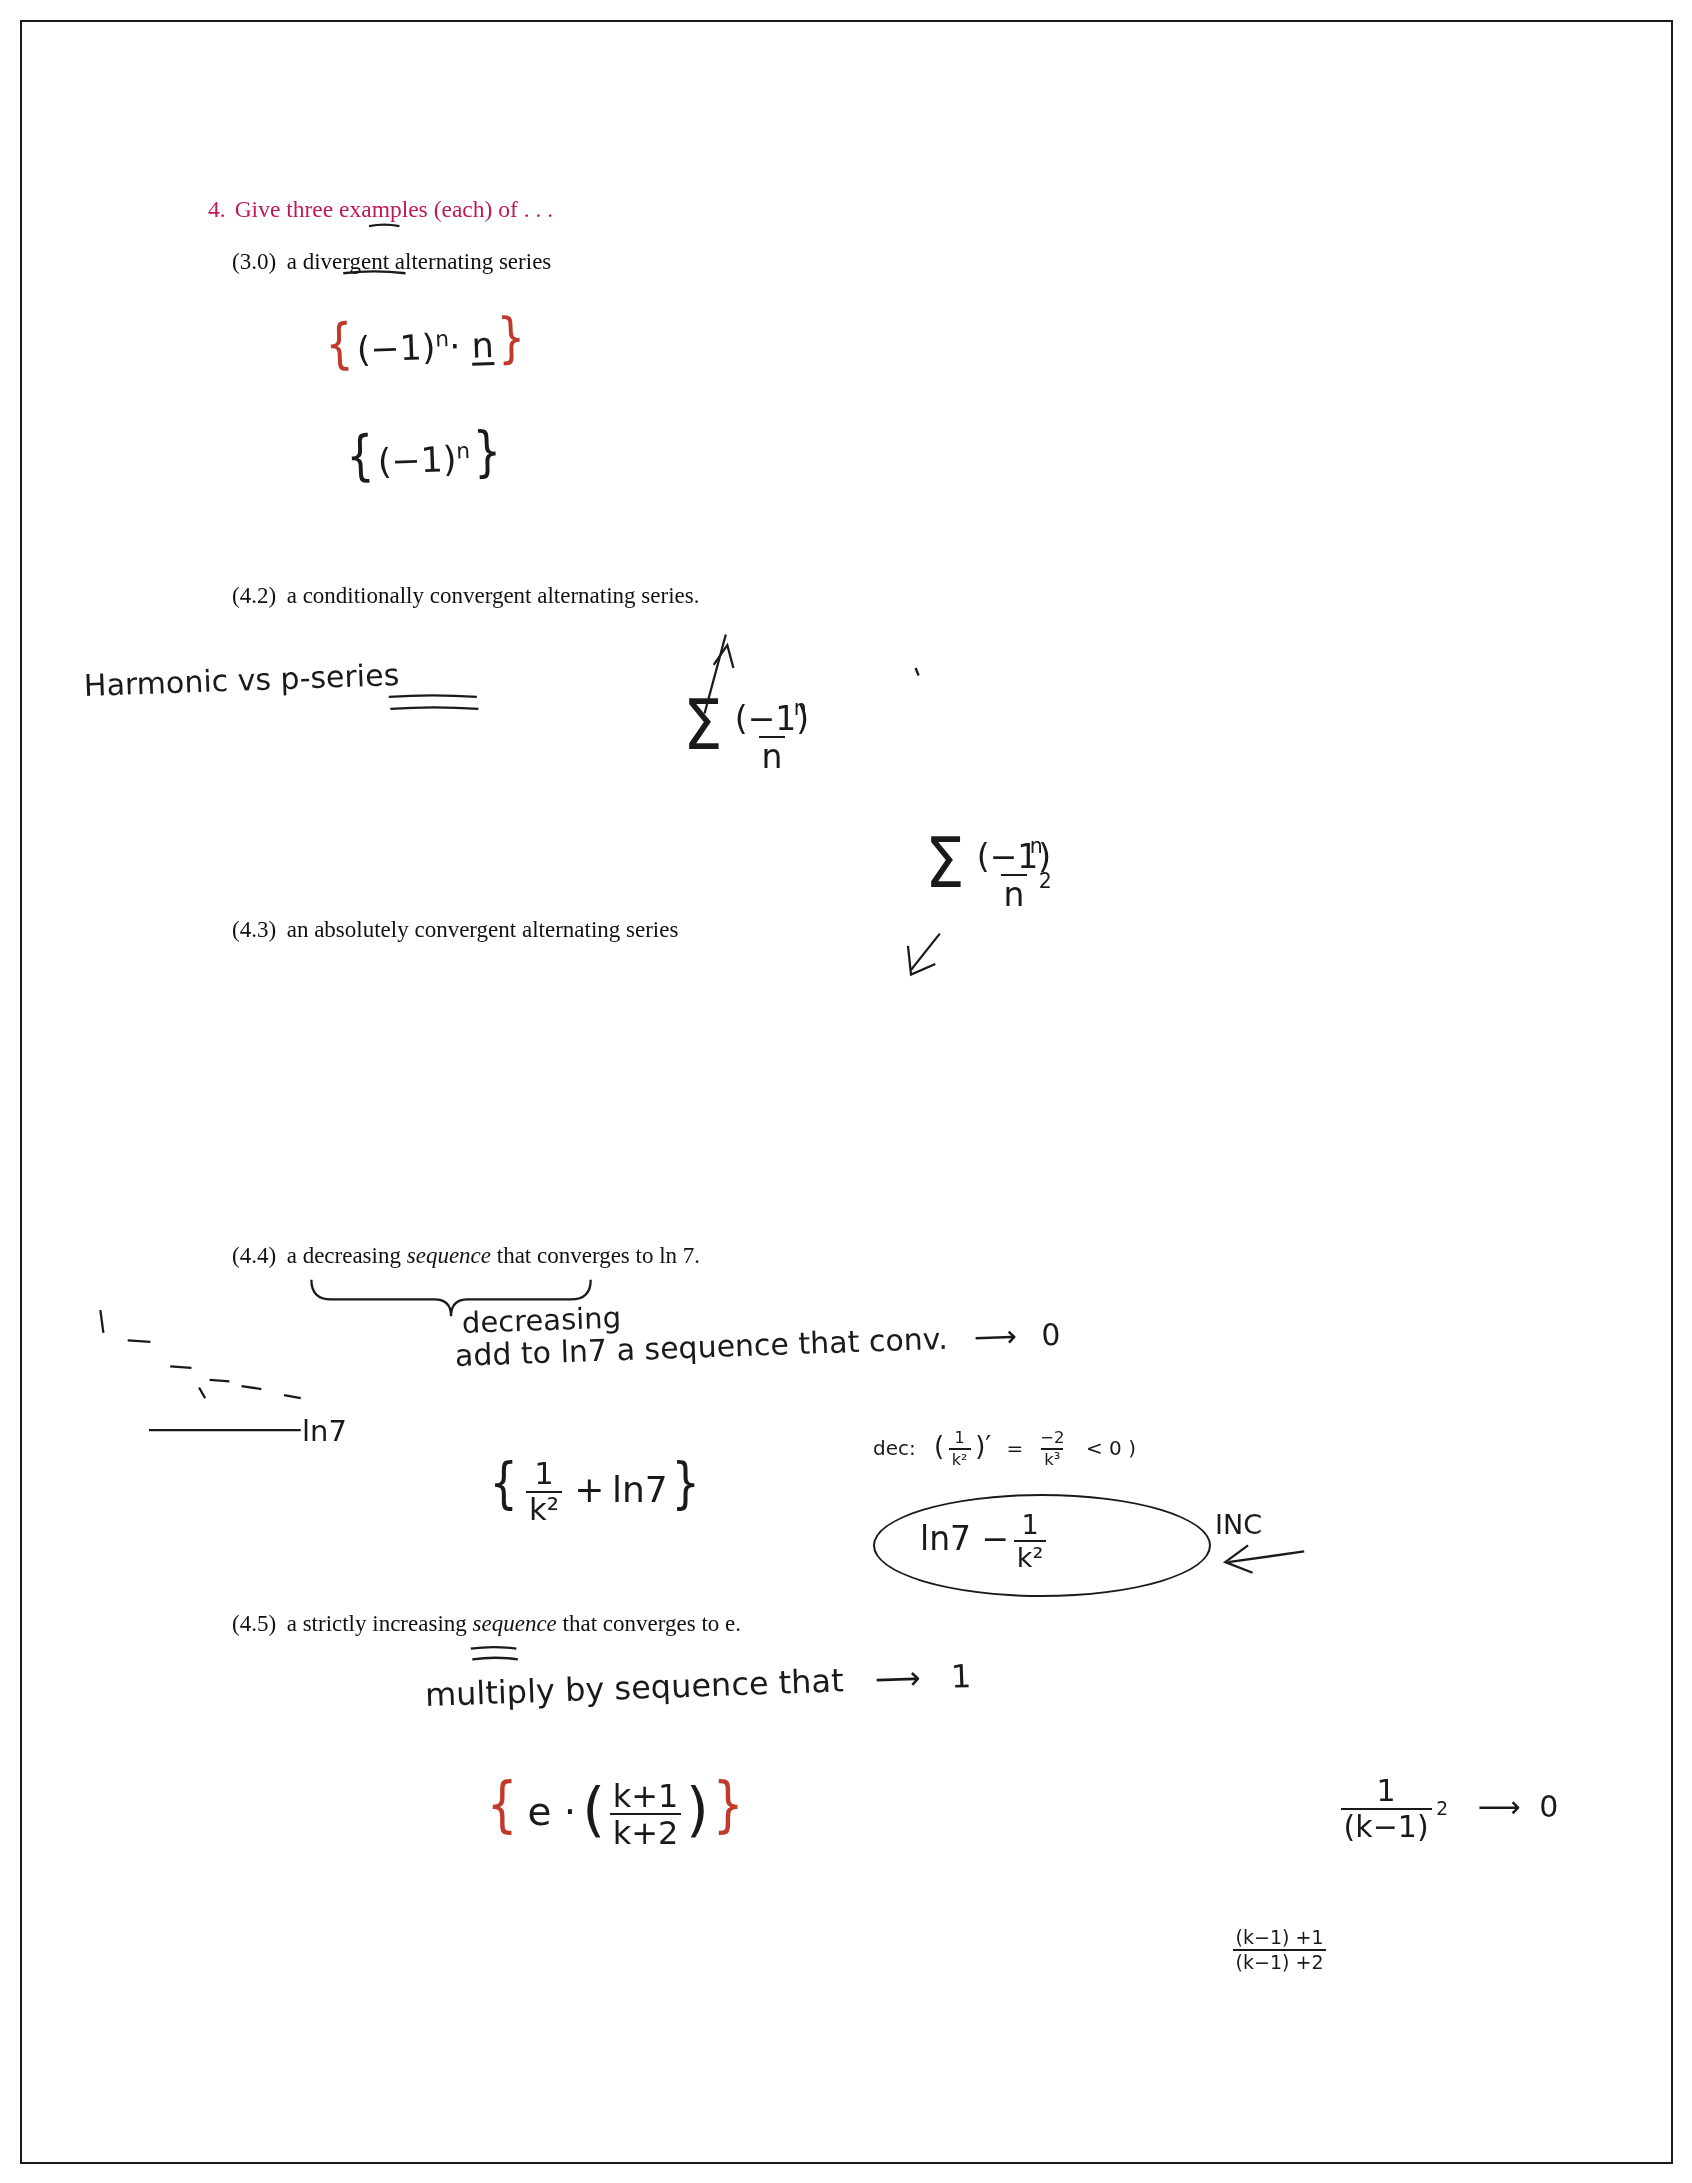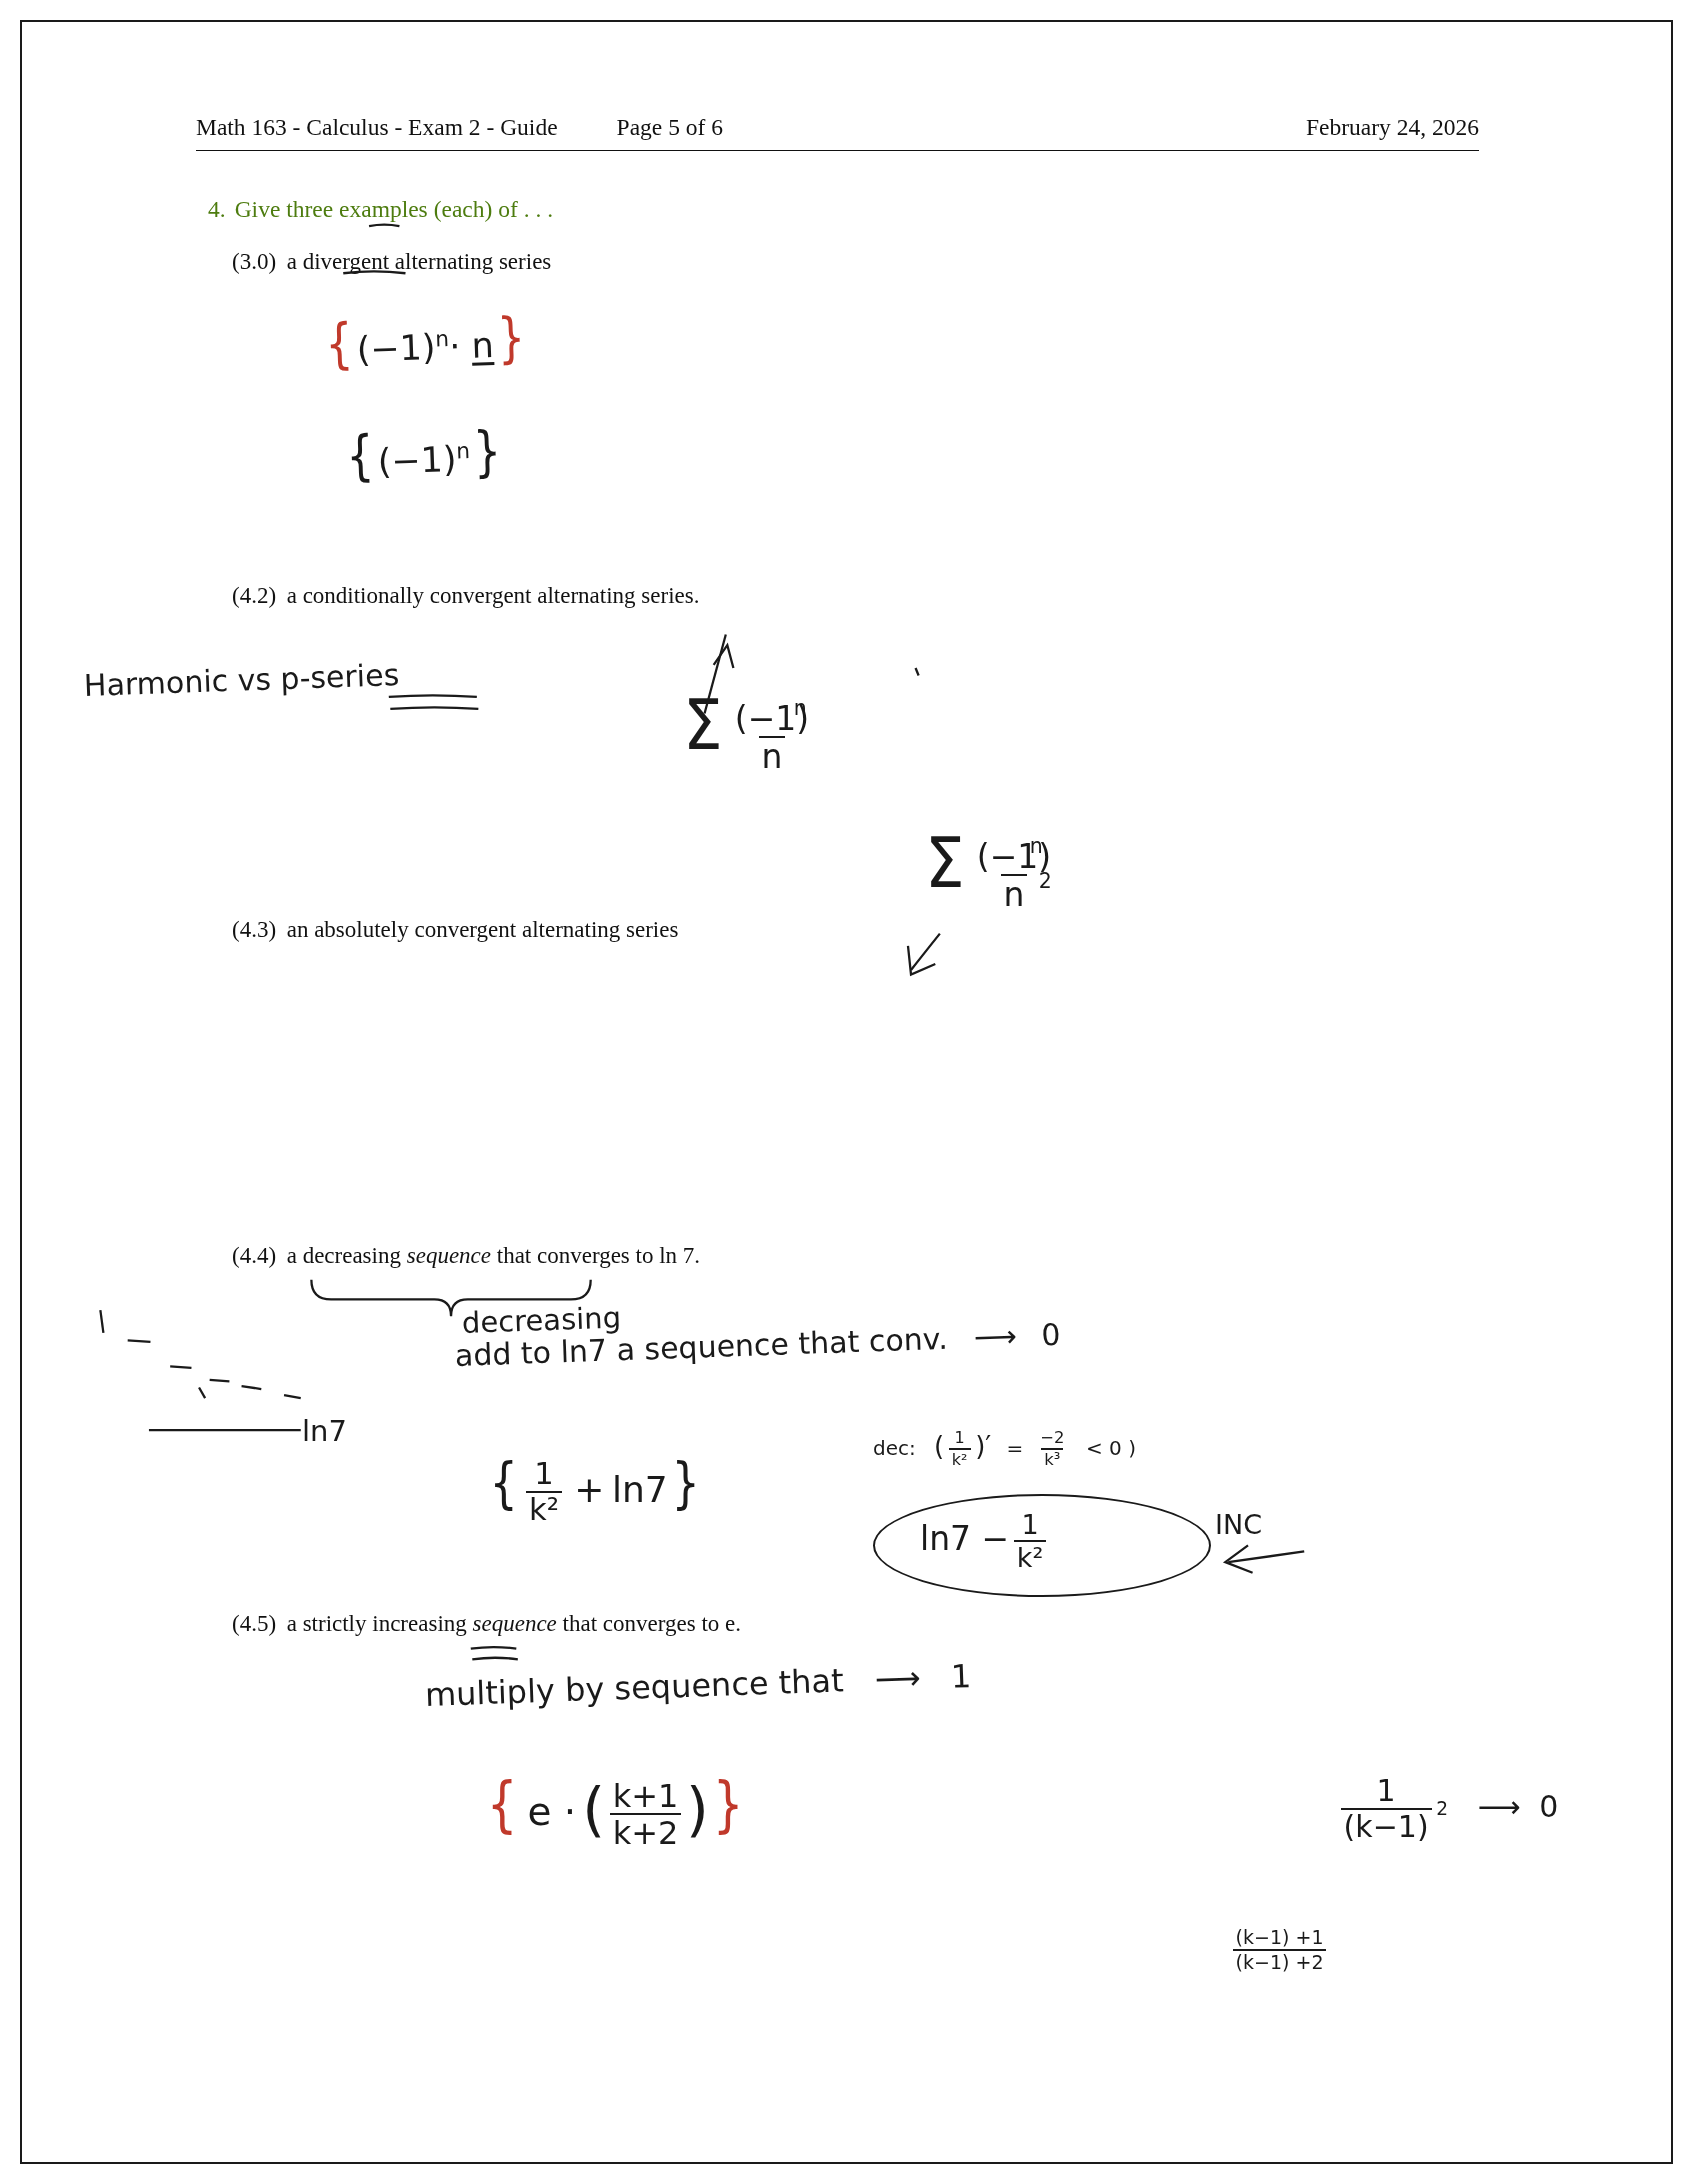--- a/index.html
+++ b/index.html
@@ -43,21 +43,21 @@
   .header .h-course { white-space: nowrap; }
   .header .h-page { margin-left: 59px; white-space: nowrap; }
   .header .h-date { margin-left: auto; white-space: nowrap; }
 
   
   .q-main {
     position: absolute;
     left: 208px;
     top: 196px;
     font-size: 23.5px;
-    color: #4d7c0f;
+    color: #be185d;
   }
   .q-main .num { margin-right: 9px; }
 
   .sub {
     position: absolute;
     font-size: 23px;
     color: #111;
     white-space: nowrap;
   }
   .sub .lbl { margin-right: 10.6px; }
@@ -119,25 +119,20 @@
     height: 2183px;
     pointer-events: none;
   }
 </style>
 </head>
 <body>
 
 <div class="page">
   <div class="sheet-border"></div>
 
-  <div class="header">
-    <span class="h-course">Math 163 - Calculus - Exam 2 - Guide</span>
-    <span class="h-page">Page 5 of 6</span>
-    <span class="h-date">February 24, 2026</span>
-  </div>
 
   <div class="q-main">
     <span class="num">4.</span><span>Give three examples (each) of . . .</span>
   </div>
 
   <div class="sub" id="sub41">
     <span class="lbl">(3.0)</span><span>a divergent alternating series</span>
   </div>
 
   <div class="sub" id="sub42">

